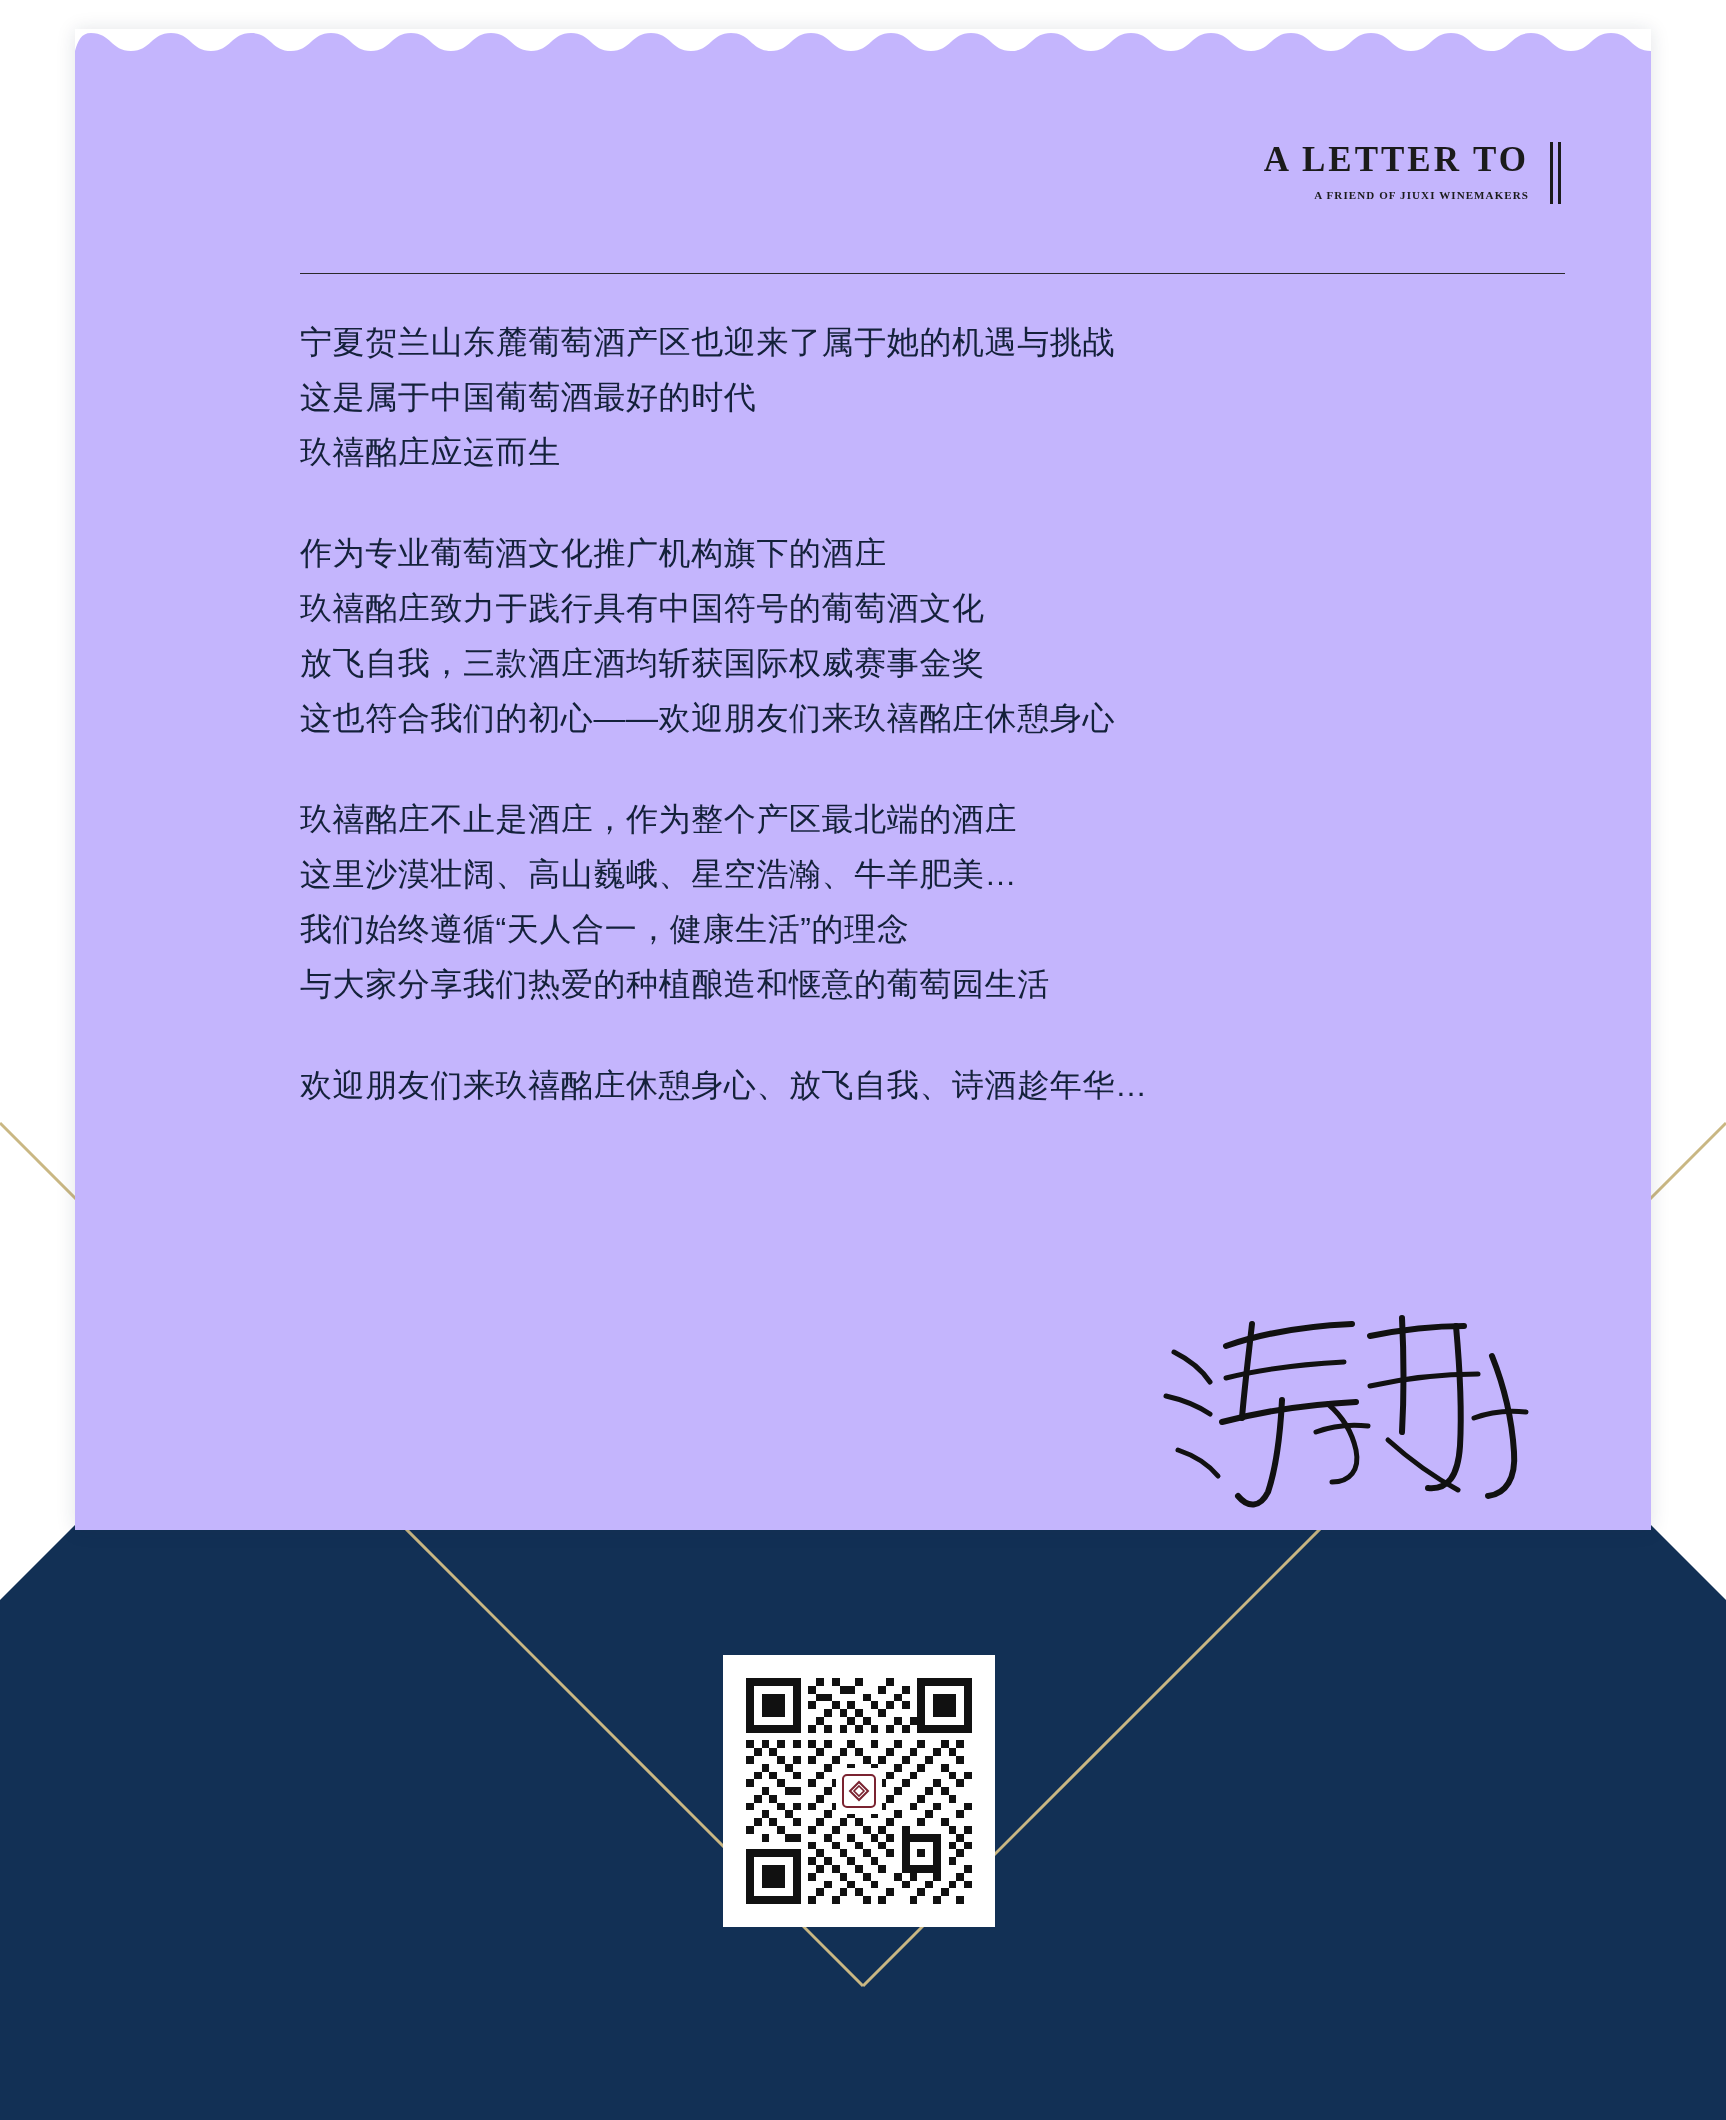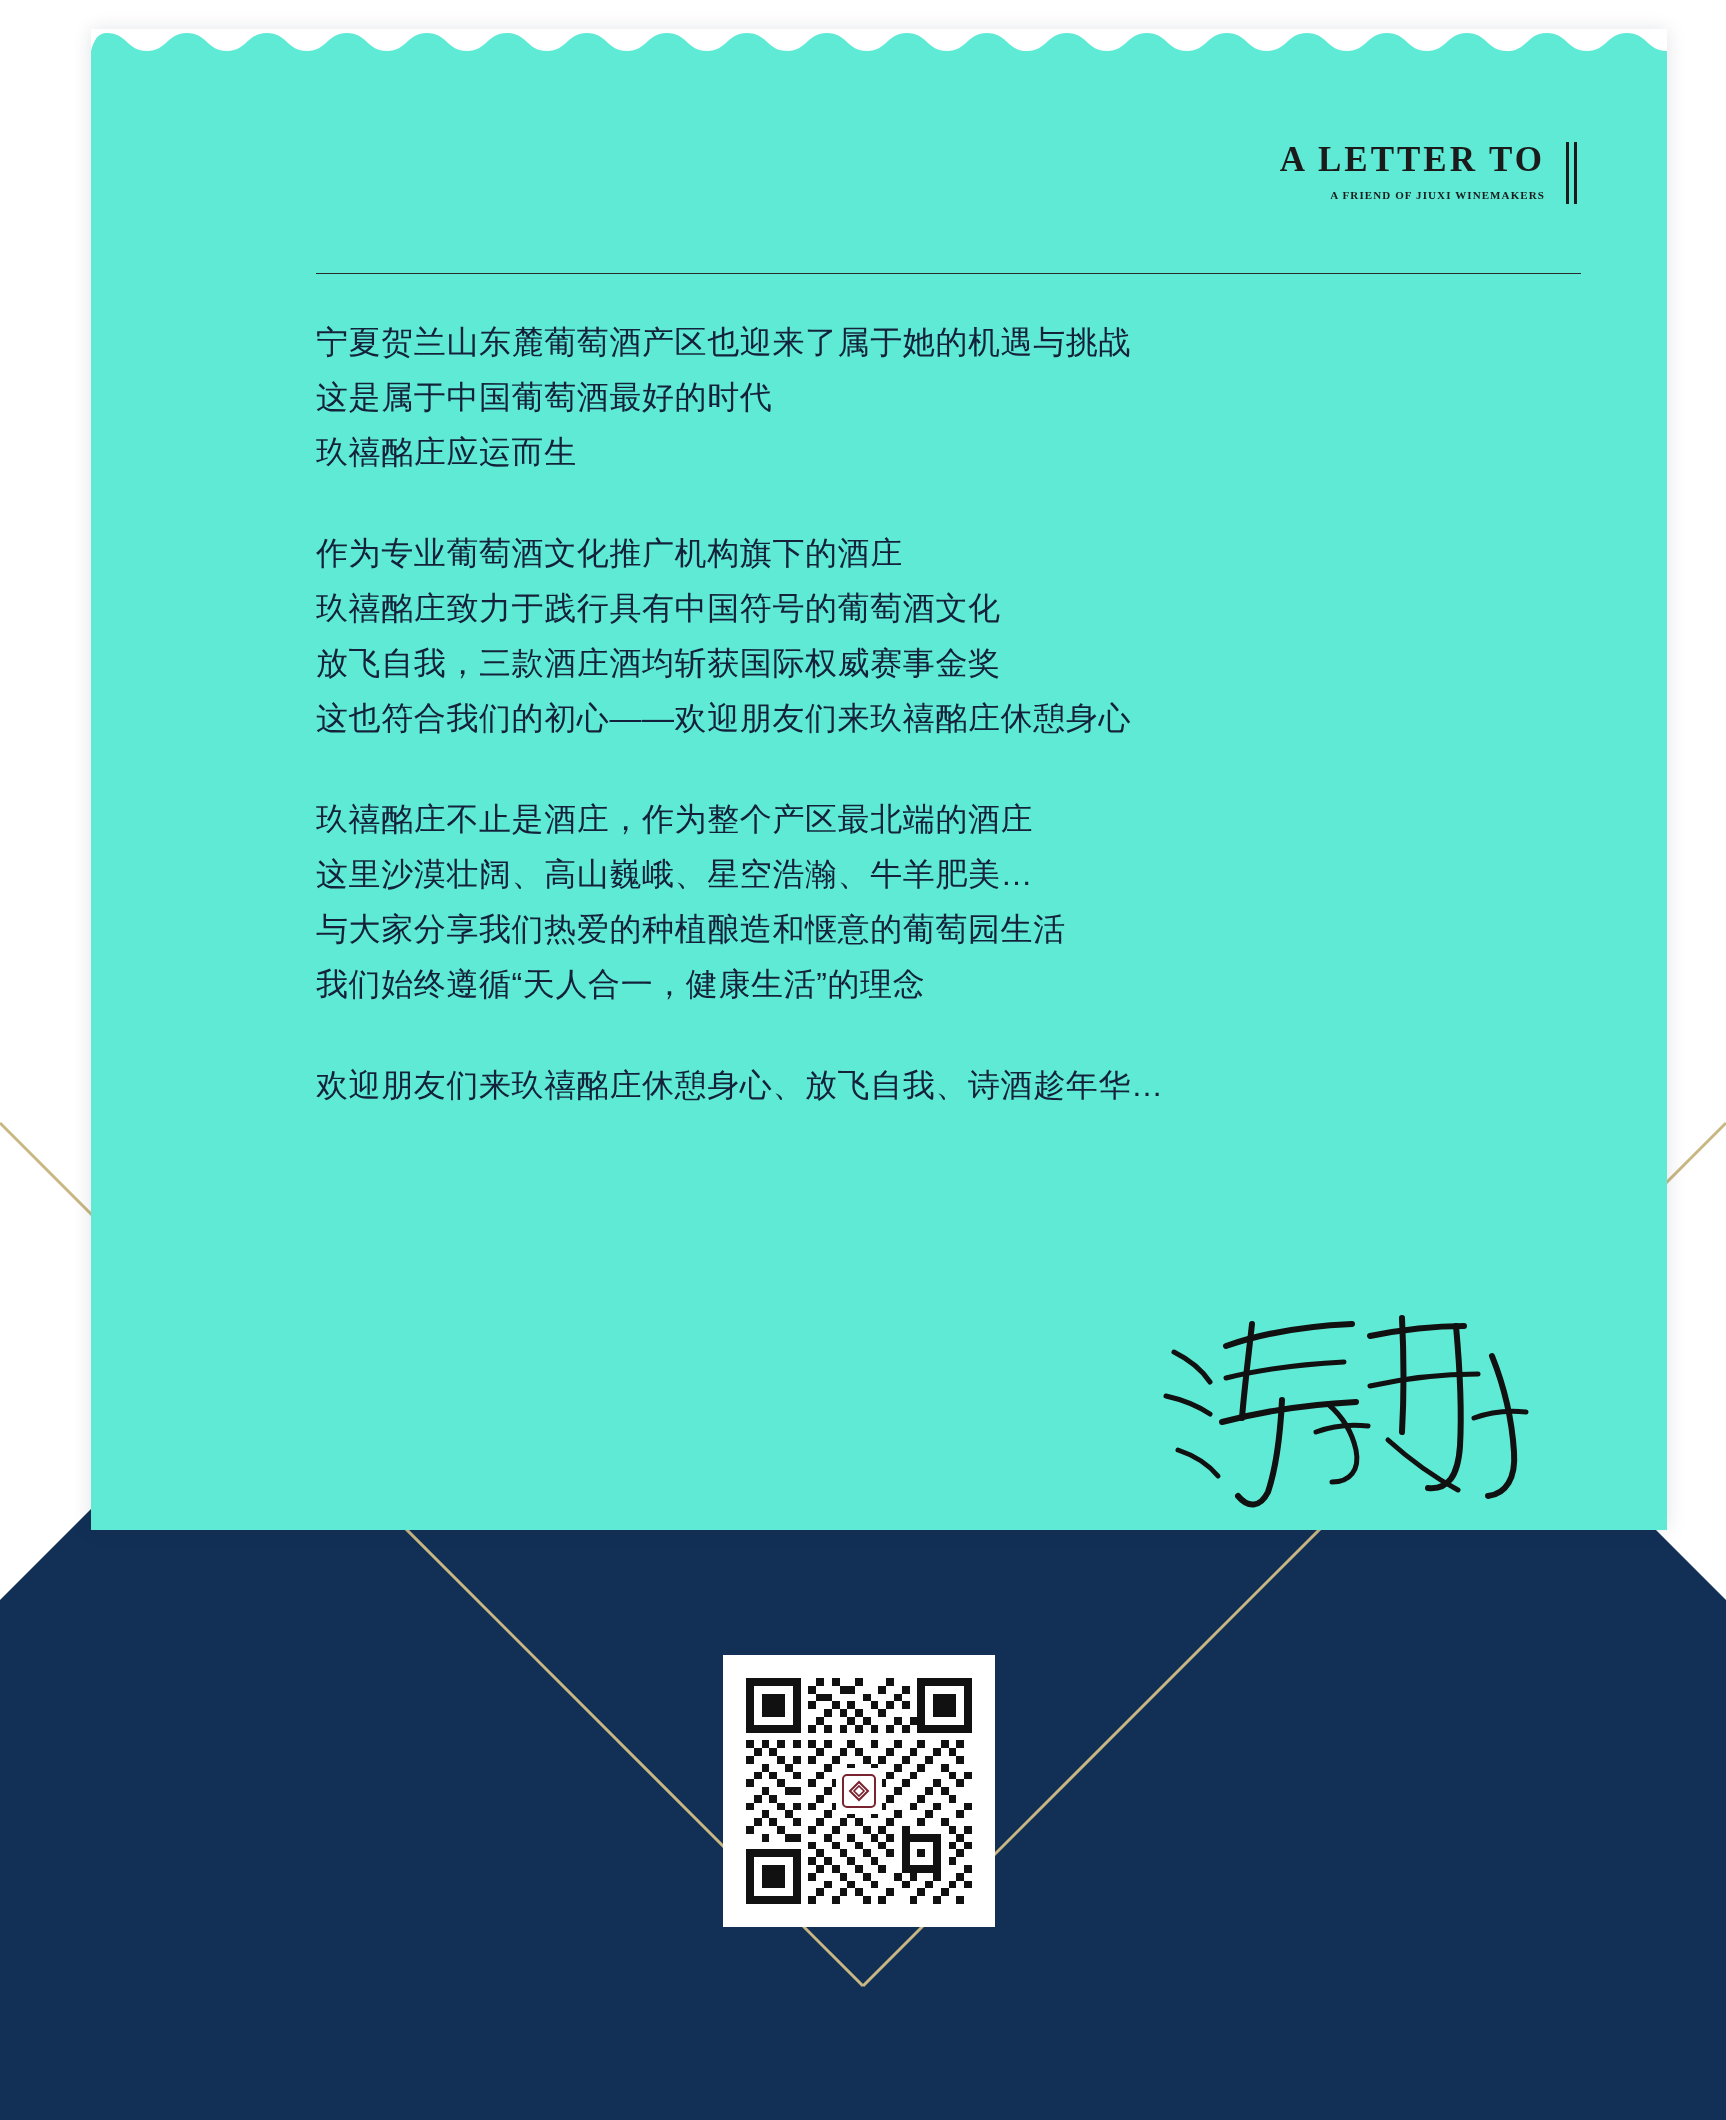--- a/index.html
+++ b/index.html
@@ -25,25 +25,25 @@
     bottom: 0;
     width: 1726px;
     height: 1000px;
     background: #123055;
     z-index: 1;
   }
 
   
   .letter {
     position: absolute;
-    left: 91px;
+    left: 75px;
     top: 30px;
     width: 1576px;
     height: 1500px;
-    background: #5eead4;
+    background: #c4b5fd;
     box-shadow: 0 0 18px rgba(25, 40, 60, 0.13);
     z-index: 5;
   }
   
   .scallop {
     position: absolute;
     left: 0;
     top: -1px;
     width: 100%;
     height: 22px;
@@ -237,22 +237,22 @@
         </div>
         <div class="para">
           <div class="line">作为专业葡萄酒文化推广机构旗下的酒庄</div>
           <div class="line">玖禧酩庄致力于践行具有中国符号的葡萄酒文化</div>
           <div class="line">放飞自我，三款酒庄酒均斩获国际权威赛事金奖</div>
           <div class="line">这也符合我们的初心——欢迎朋友们来玖禧酩庄休憩身心</div>
         </div>
         <div class="para">
           <div class="line">玖禧酩庄不止是酒庄，作为整个产区最北端的酒庄</div>
           <div class="line">这里沙漠壮阔、高山巍峨、星空浩瀚、牛羊肥美…</div>
+          <div class="line">我们始终遵循“天人合一，健康生活”的理念</div>
           <div class="line">与大家分享我们热爱的种植酿造和惬意的葡萄园生活</div>
-          <div class="line">我们始终遵循“天人合一，健康生活”的理念</div>
         </div>
         <div class="para">
           <div class="line">欢迎朋友们来玖禧酩庄休憩身心、放飞自我、诗酒趁年华…</div>
         </div>
       </div>
 
     </div>
   </div>
 
   <div class="sig-label">庄主</div>

